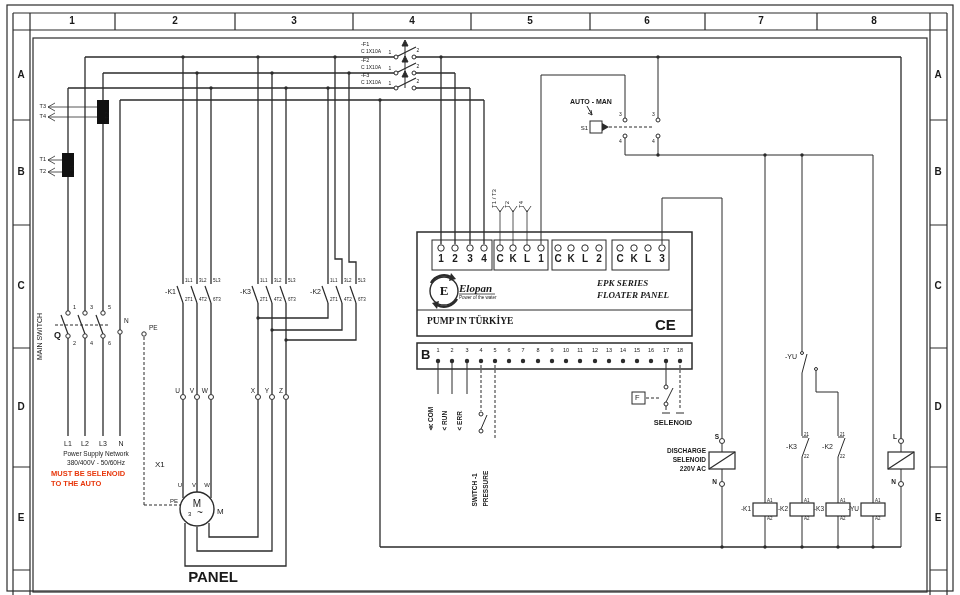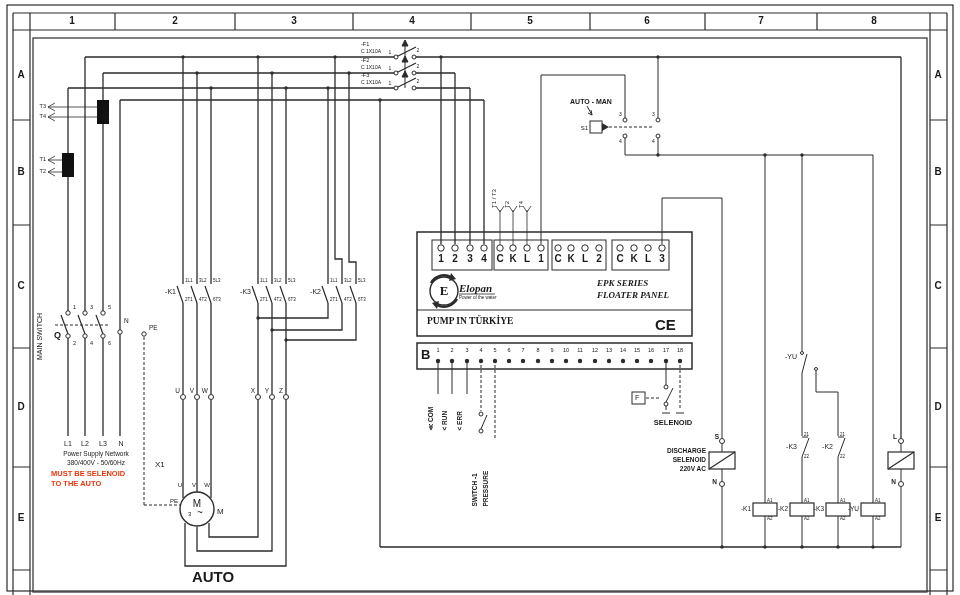--- a/index.html
+++ b/index.html
@@ -327,21 +327,21 @@
 <div class="t f65 r" style="left:283px;top:388px">Z</div>
 <div class="t f8" style="left:155px;top:461px">X1</div>
 <div class="t f6 r" style="left:182px;top:482px">U</div>
 <div class="t f6 r" style="left:196px;top:482px">V</div>
 <div class="t f6 r" style="left:210px;top:482px">W</div>
 <div class="t f6 r" style="left:178px;top:498px">PE</div>
 <div class="t f10 c" style="left:197px;top:499px">M</div>
 <div class="t f6" style="left:188px;top:511px">3</div>
 <div class="t f10 c" style="left:200px;top:508px">~</div>
 <div class="t f8" style="left:217px;top:508px">M</div>
-<div class="t f15 b c" style="left:213px;top:569px">AUTO</div>
+<div class="t f15 b c" style="left:213px;top:569px">PANEL</div>
 
 <div class="t f10 b c" style="left:441px;top:254px">1</div>
 <div class="t f10 b c" style="left:455px;top:254px">2</div>
 <div class="t f10 b c" style="left:470px;top:254px">3</div>
 <div class="t f10 b c" style="left:484px;top:254px">4</div>
 <div class="t f10 b c" style="left:500px;top:254px">C</div>
 <div class="t f10 b c" style="left:513px;top:254px">K</div>
 <div class="t f10 b c" style="left:527px;top:254px">L</div>
 <div class="t f10 b c" style="left:541px;top:254px">1</div>
 <div class="t f10 b c" style="left:558px;top:254px">C</div>

